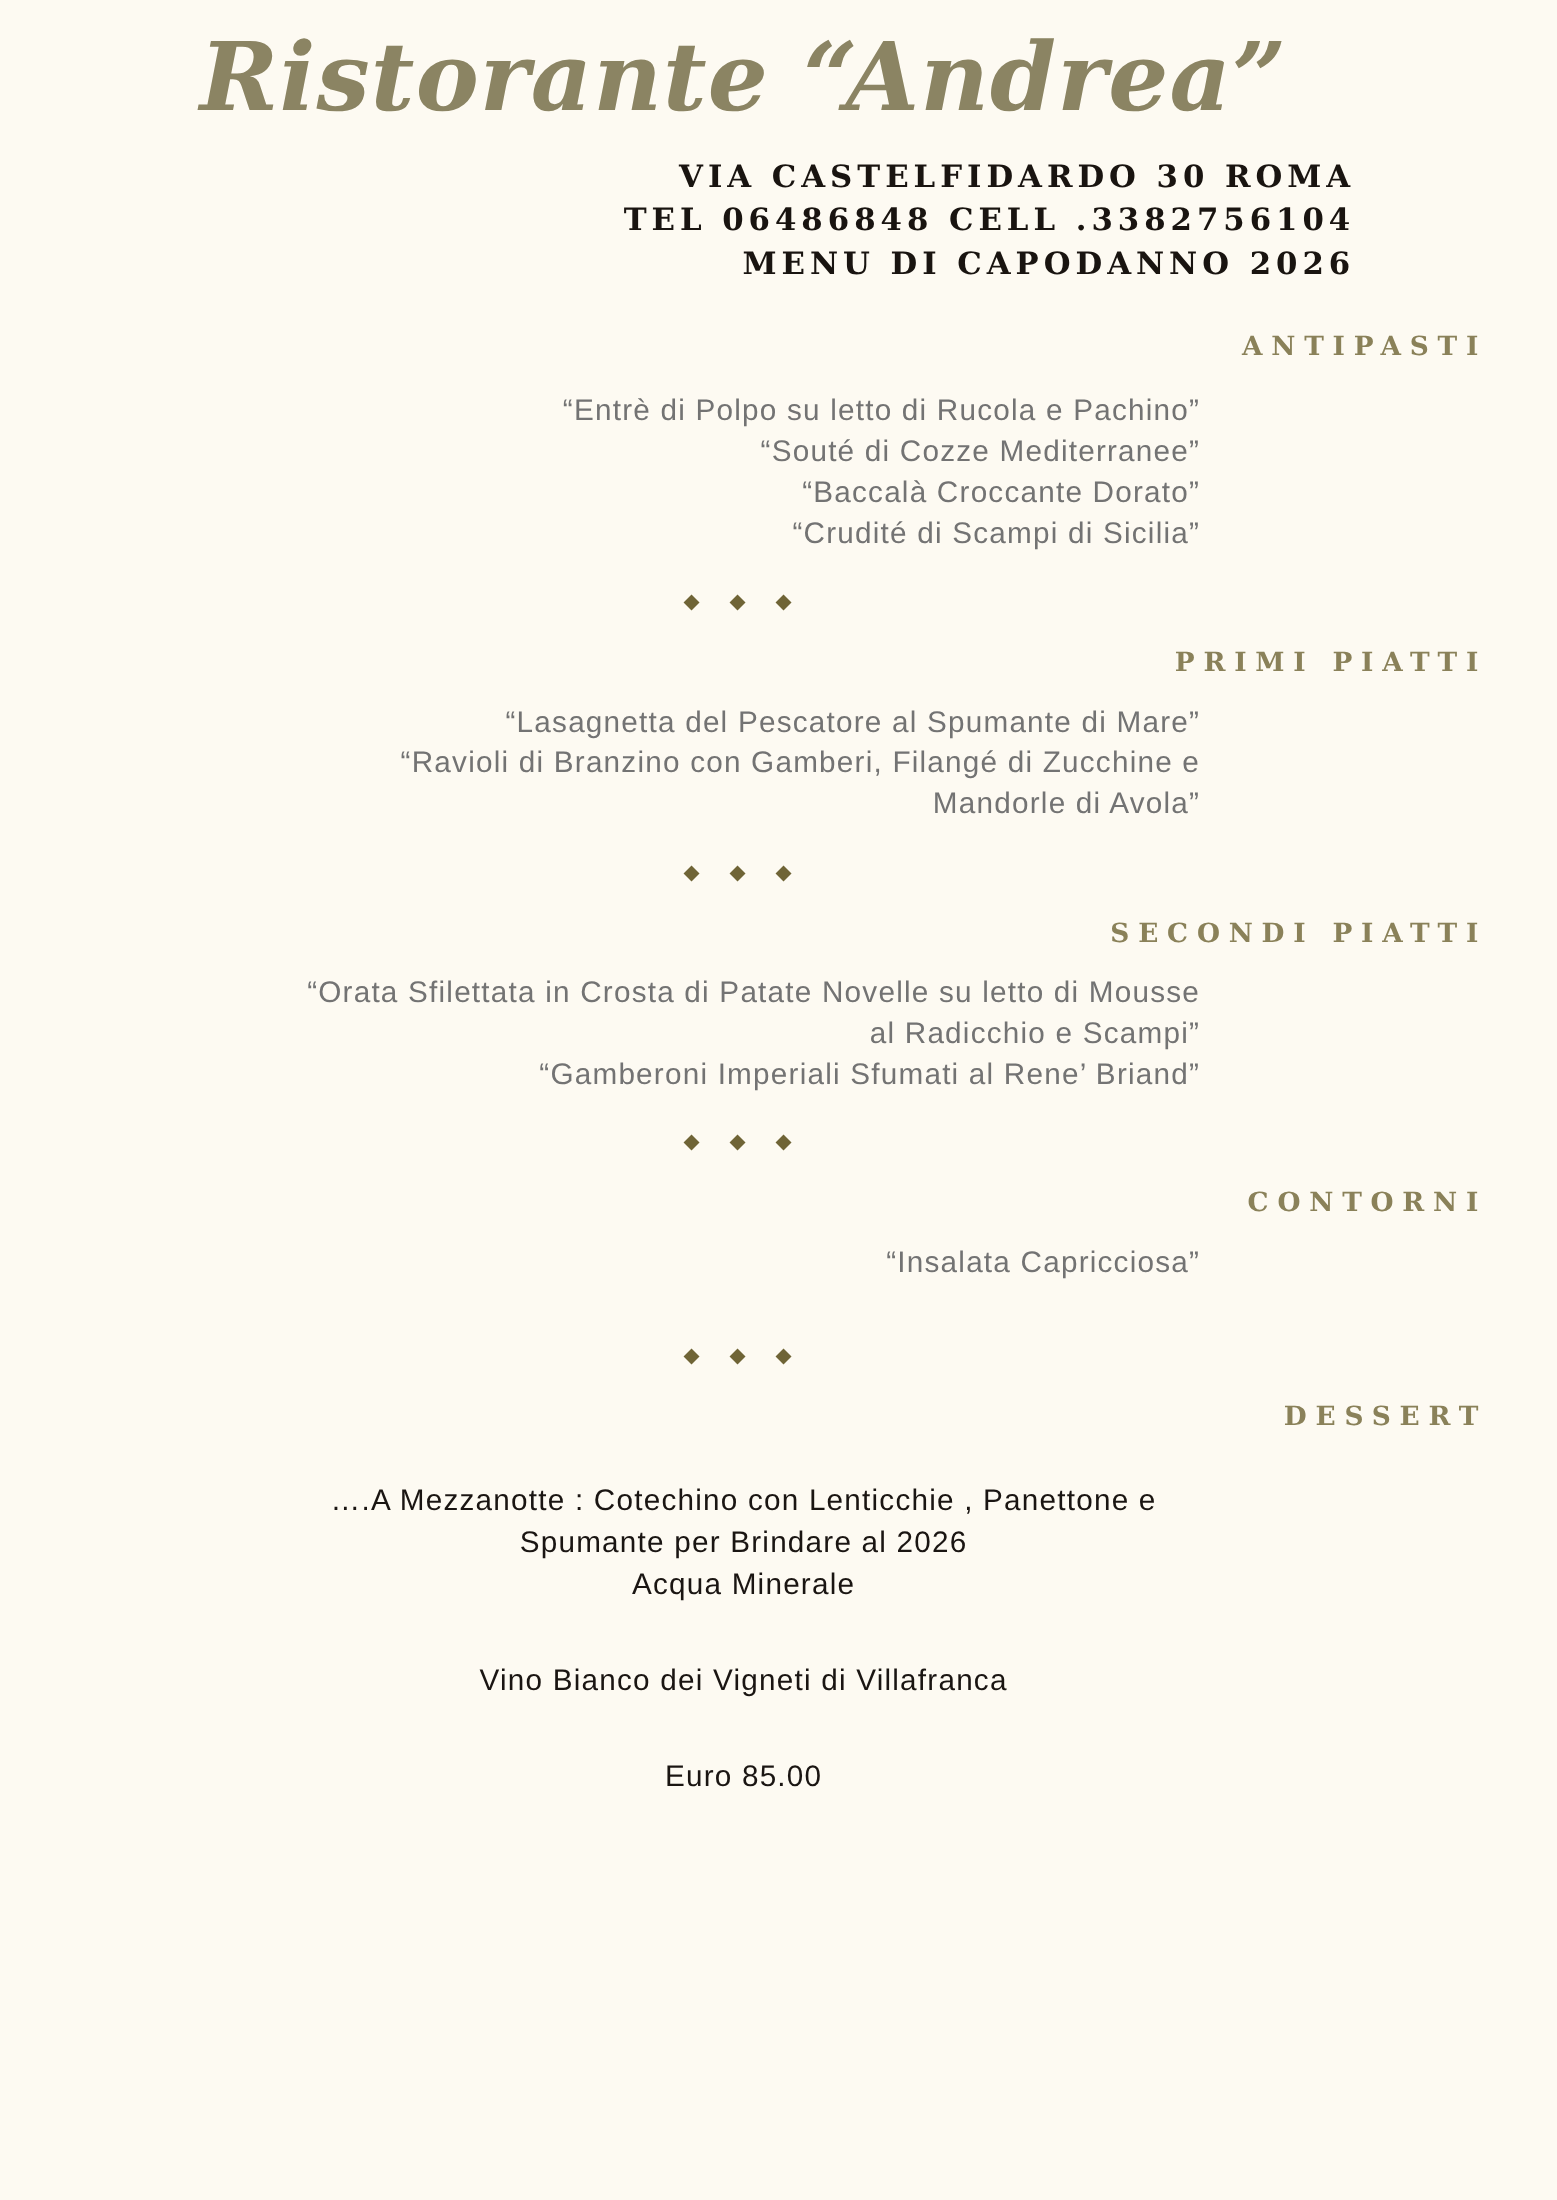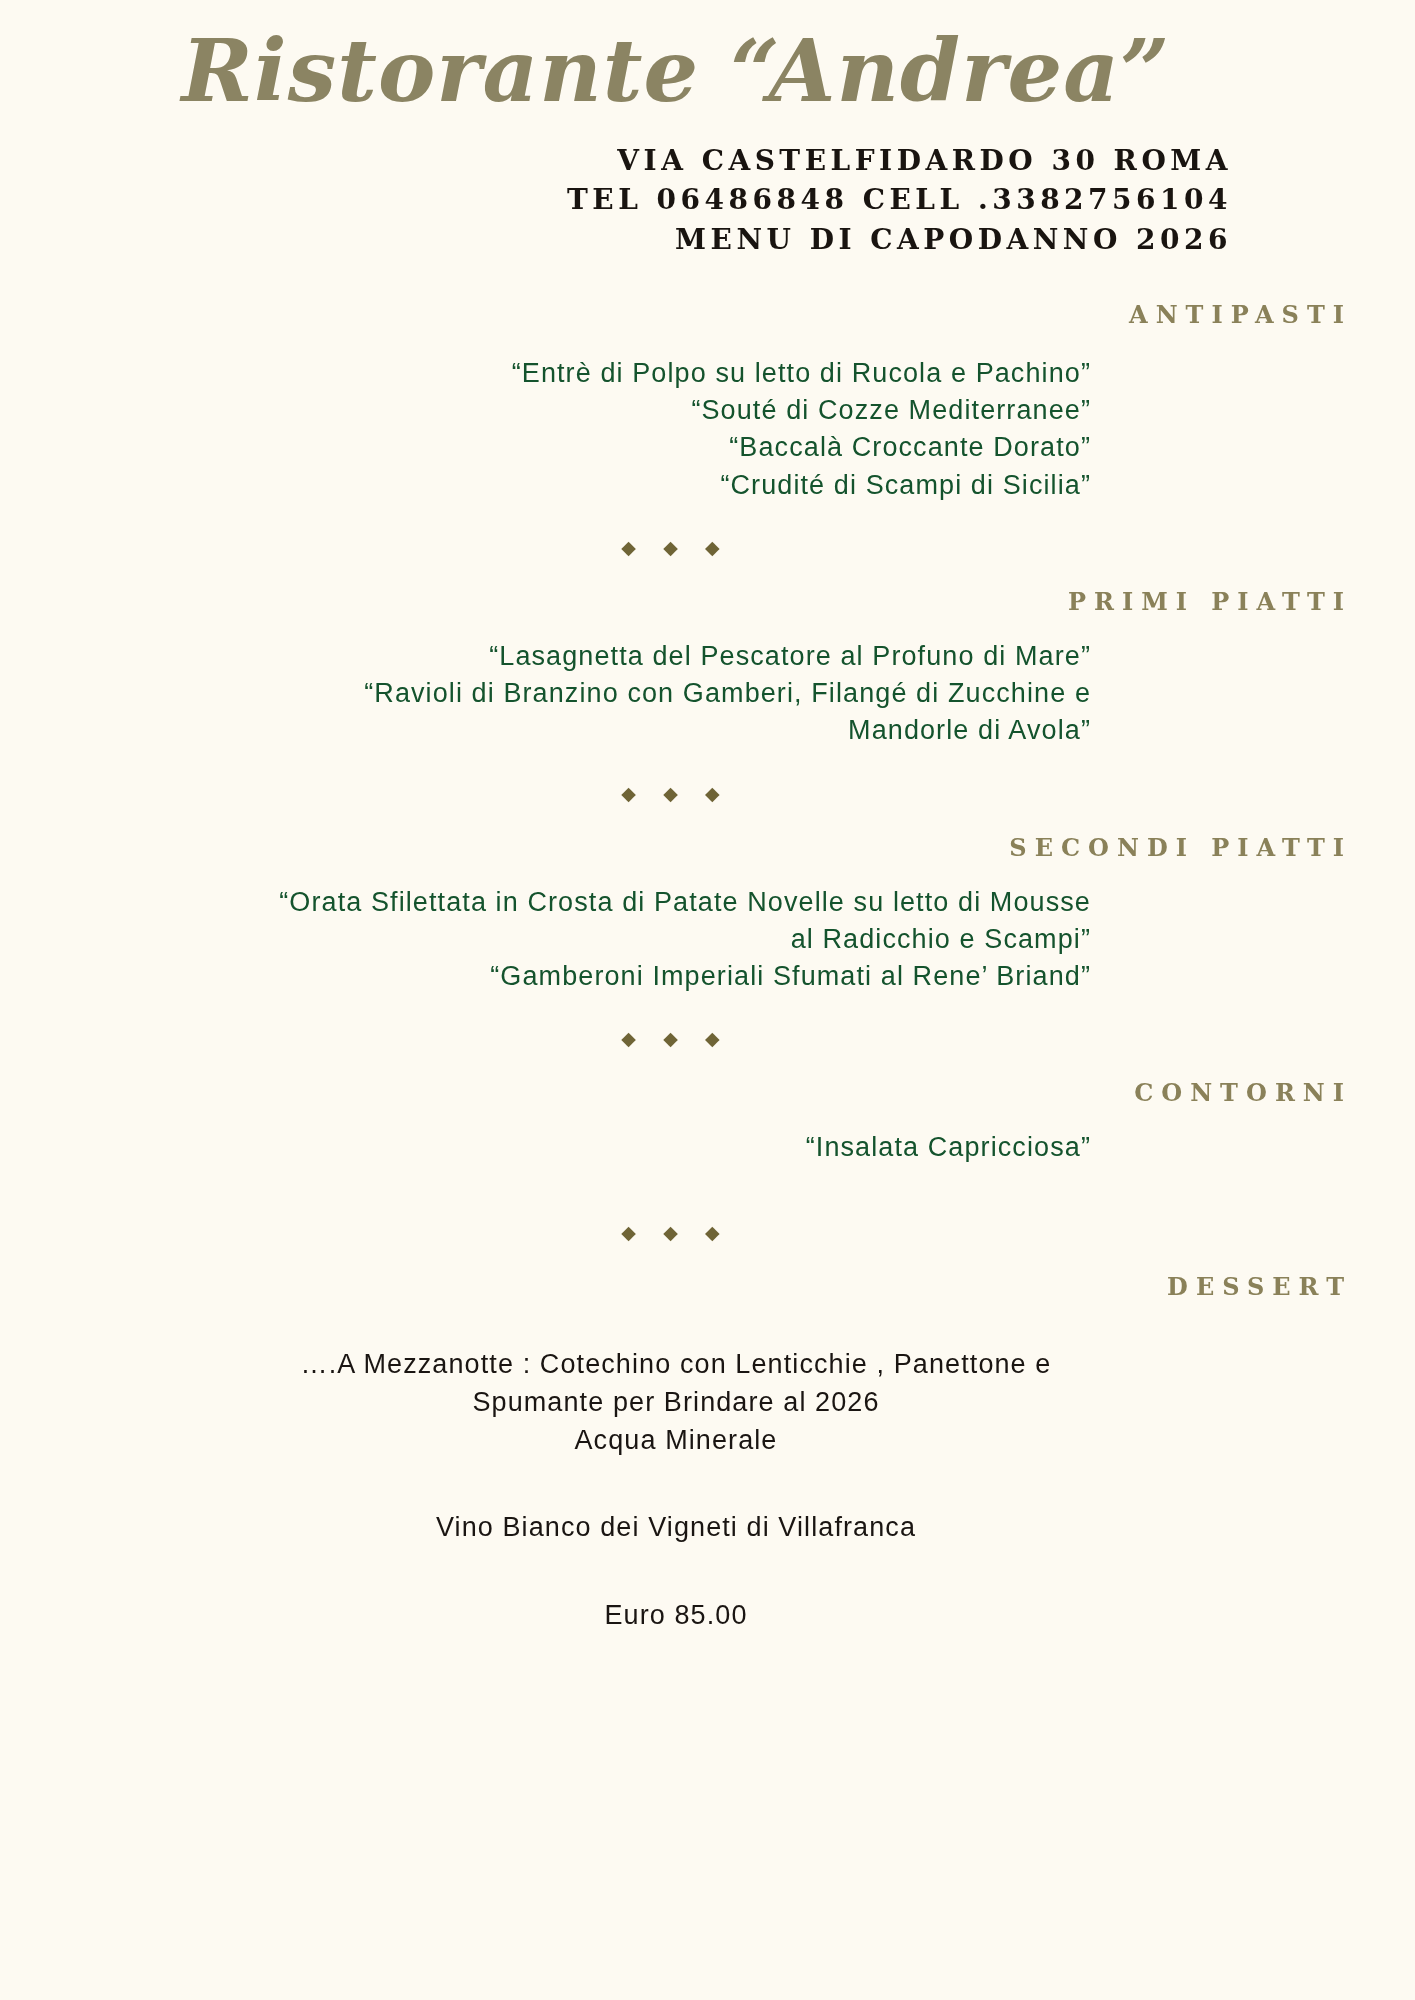--- a/index.html
+++ b/index.html
@@ -67,21 +67,21 @@
     font-size: 24px;
     letter-spacing: 8px;
     color: #8a8159;
     margin: 0 0 22px 0;
   }
 
   .dish {
     font-family: "Liberation Sans", sans-serif;
     font-size: 27px;
     letter-spacing: 1.1px;
-    color: #14532d;
+    color: #737373;
     line-height: 1.38;
     margin: 0 auto;
     max-width: 830px;
   }
 
   .divider {
     color: #6f6436;
     font-size: 19px;
     letter-spacing: 11px;
     margin: 34px 0 30px 0;
@@ -123,21 +123,21 @@
       <div class="dish">“Entrè di Polpo su letto di  Rucola e Pachino”</div>
       <div class="dish">“Souté di Cozze Mediterranee”</div>
       <div class="dish">“Baccalà Croccante Dorato”</div>
       <div class="dish">“Crudité di Scampi di Sicilia”</div>
     </div>
 
     <div class="divider">◆ ◆ ◆</div>
 
     <div class="section">
       <div class="section-title">PRIMI PIATTI</div>
-      <div class="dish">“Lasagnetta del Pescatore al Profuno di Mare”</div>
+      <div class="dish">“Lasagnetta del Pescatore al Spumante di Mare”</div>
       <div class="dish">“Ravioli di Branzino con Gamberi, Filangé di Zucchine e Mandorle di Avola”</div>
     </div>
 
     <div class="divider">◆ ◆ ◆</div>
 
     <div class="section">
       <div class="section-title">SECONDI PIATTI</div>
       <div class="dish">“Orata Sfilettata in Crosta di Patate Novelle su letto di Mousse al Radicchio e Scampi”</div>
       <div class="dish">“Gamberoni Imperiali Sfumati al Rene’ Briand”</div>
     </div>

